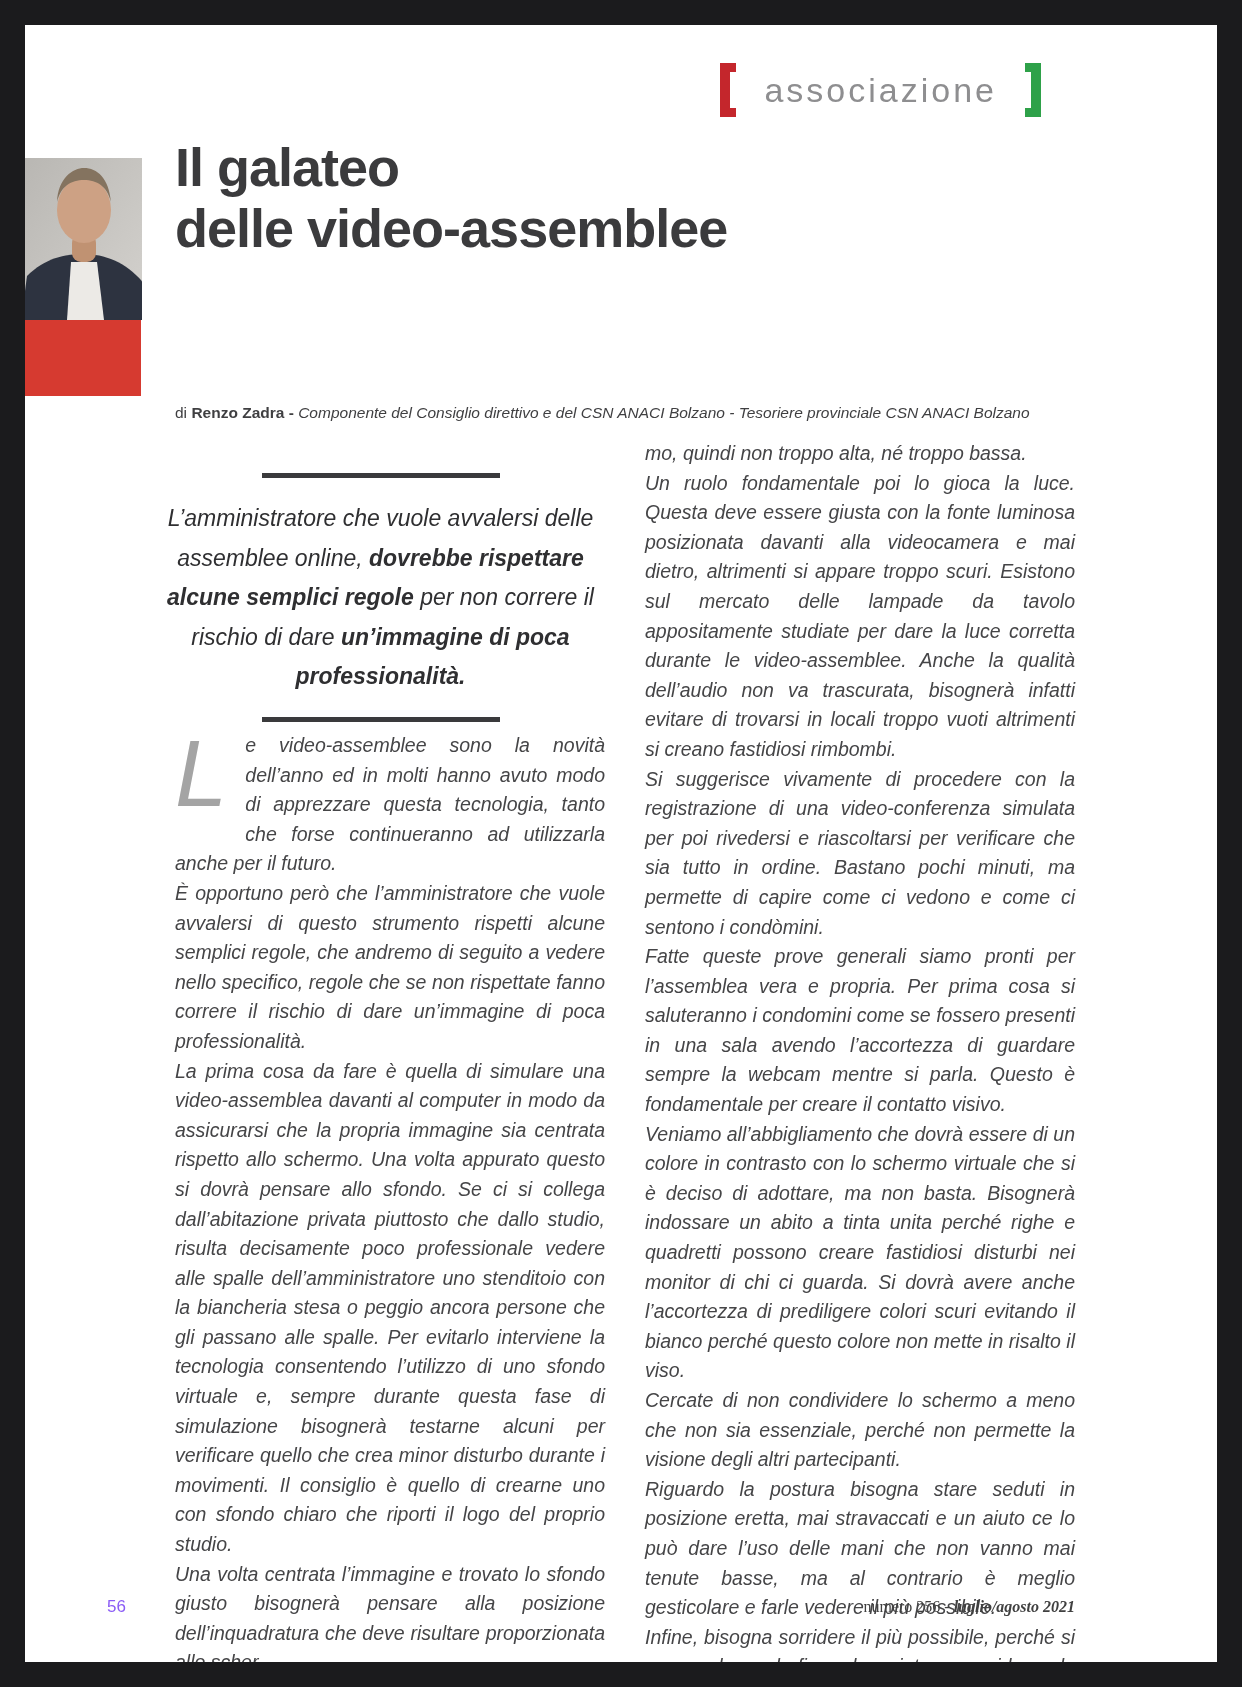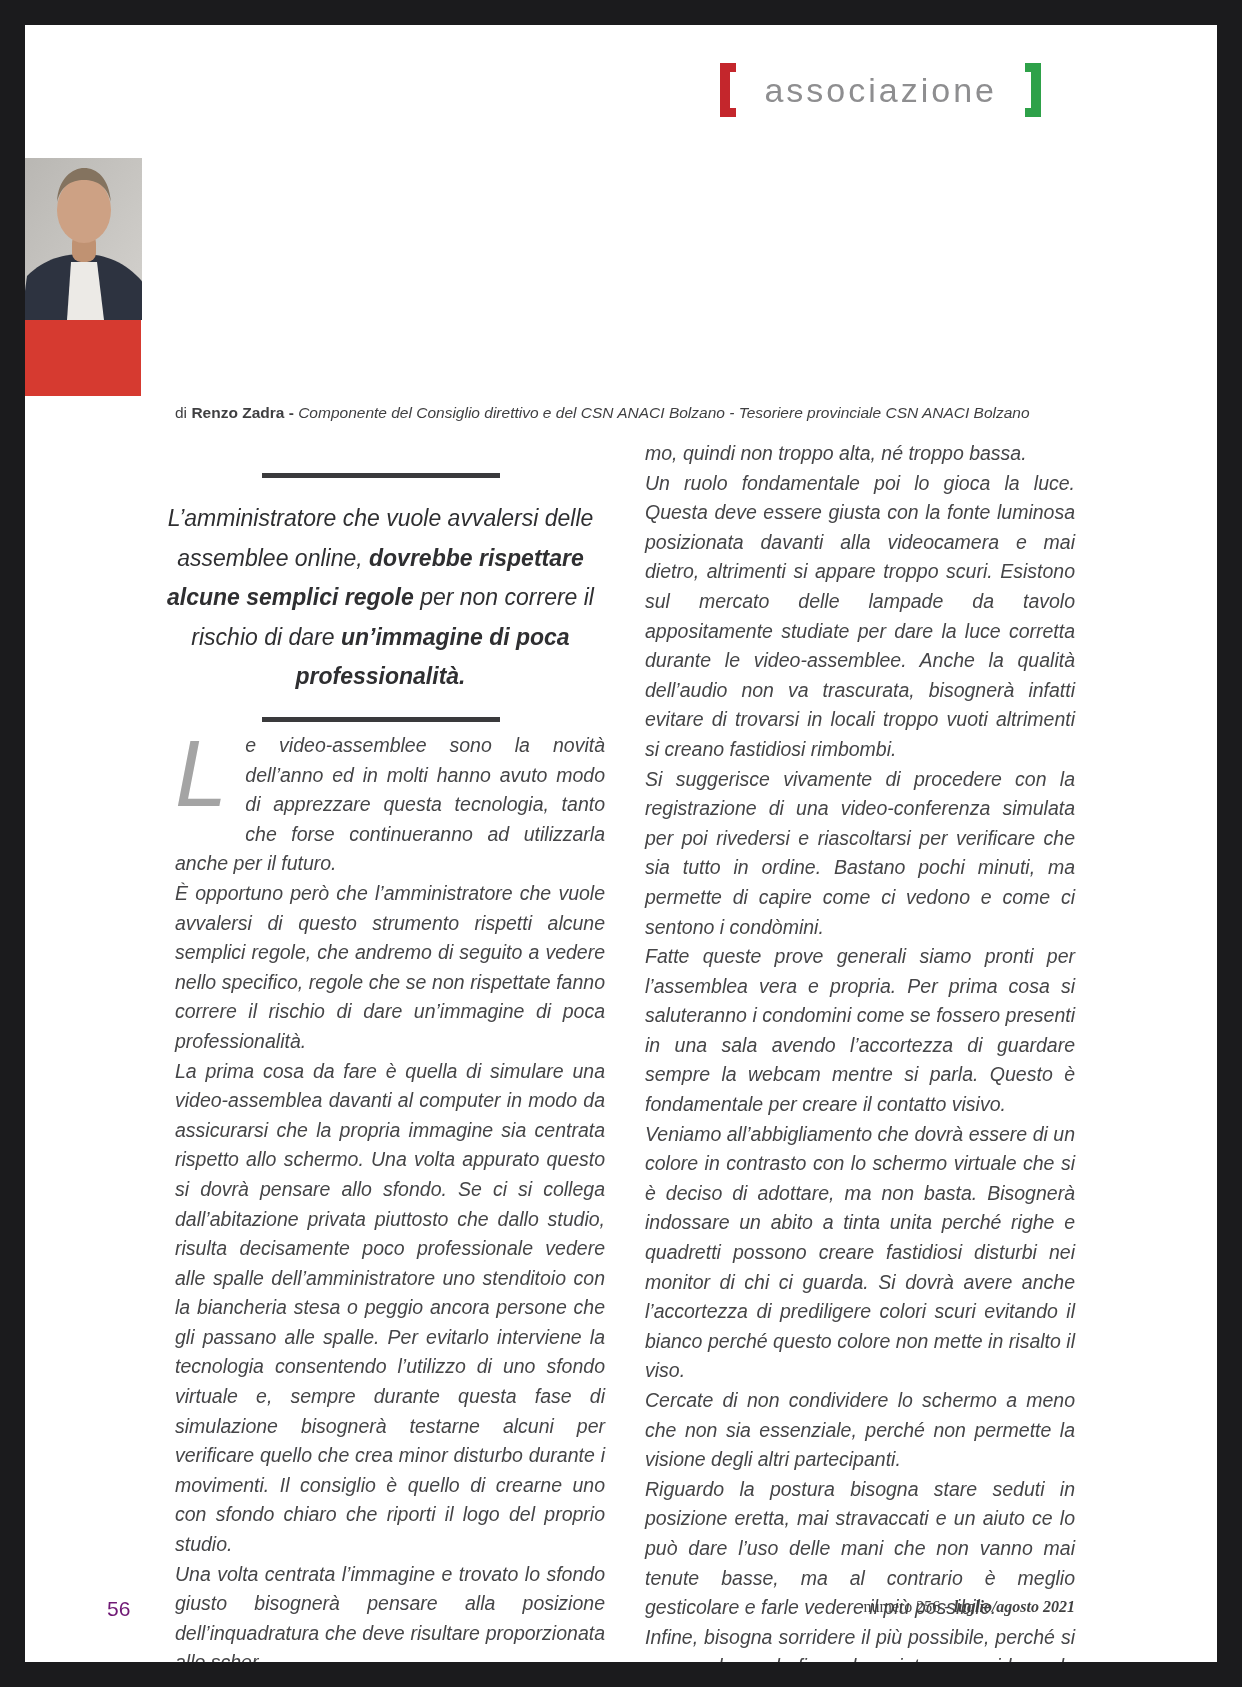--- a/index.html
+++ b/index.html
@@ -32,21 +32,21 @@
   .pq-text b{font-weight:bold;}
 
   
   .col{position:absolute;width:430px;}
   .col.left{left:150px;top:706px;}
   .col.right{left:620px;top:414px;}
   .col p{margin:0;text-align:justify;font-size:19.5px;line-height:29.6px;color:#454547;font-style:italic;}
   .dropcap{float:left;font-size:94px;line-height:76px;height:84px;margin:5px 18px 0 0;color:#a4a4a4;font-weight:normal;}
 
   
-  .footer-left{position:absolute;left:82px;top:1572px;font-size:21px;color:#701a75;}
+  .footer-left{position:absolute;left:82px;top:1572px;font-size:17px;color:#8b5cf6;}
   .footer-right{position:absolute;right:142px;top:1573px;font-size:16px;color:#404040;font-family:Liberation Serif, serif;}
   .footer-right b i{font-weight:bold;font-style:italic;}
 </style>
 </head>
 <body>
 
 <div class="frame">
   <div class="page">
 
     <div class="category">
@@ -66,20 +66,21 @@
         <rect width="117" height="162" fill="url(#bgql)"></rect>
         <path d="M-4 162 L2 118 C20 100 40 96 58 96 C82 96 104 106 121 128 L121 162 Z" fill="#2d3340"></path>
         <path d="M42 162 L46 104 L72 104 L79 162 Z" fill="#eceae6"></path>
         <rect x="47" y="76" width="24" height="28" rx="9" fill="#c09272"></rect>
         <ellipse cx="59" cy="52" rx="27" ry="33" fill="#cda184"></ellipse>
         <path d="M32 44 C33 20 48 10 59 10 C72 10 84 20 86 44 C82 28 72 22 59 22 C46 22 36 28 32 44 Z" fill="#84735f"></path>
       </svg>
     </div>
     <div class="red-block"></div>
 
+    <h1 class="title"><span>Il galateo</span><br><span>delle video-assemblee</span></h1>
 
     <div class="byline">
       <span>di </span><b>Renzo Zadra - </b><i>Componente del Consiglio direttivo e del CSN ANACI Bolzano - Tesoriere provinciale CSN ANACI Bolzano</i>
     </div>
 
     <div class="pullquote">
       <div class="rule"></div>
       <p class="pq-text" id="pq-text"><span>L’amministratore che vuole avvalersi delle assemblee online, </span><b>dovrebbe rispettare alcune semplici regole </b><span>per non correre il rischio di dare </span><b>un’immagine di poca professionalità.</b></p>
       <div class="rule"></div>
     </div>

